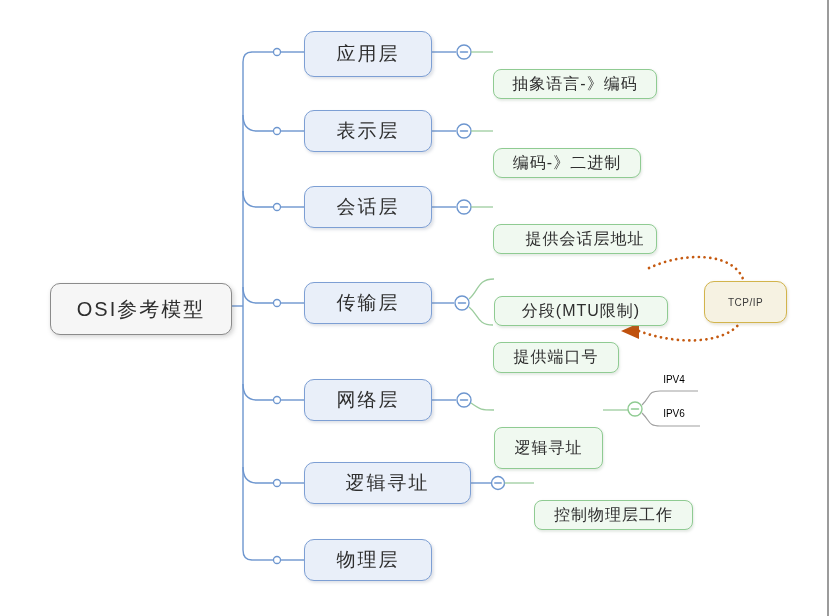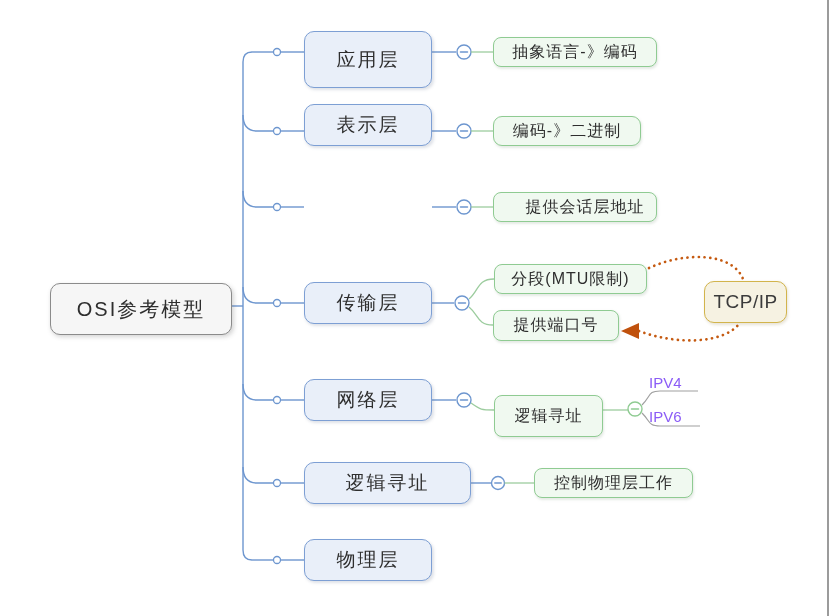--- a/index.html
+++ b/index.html
@@ -14,28 +14,28 @@
   body{font-family:"Liberation Sans","DejaVu Sans",sans-serif;background:#fff;}
   .canvas{position:relative;width:832px;height:616px;background:#ffffff;overflow:hidden;}
   .connectors{position:absolute;left:0;top:0;width:832px;height:616px;}
   .node{position:absolute;display:flex;align-items:center;justify-content:center;
         color:var(--text);white-space:nowrap;cursor:default;}
   .layer{background:var(--layer-bg);border:1.4px solid var(--layer-border);
          border-radius:10px;font-size:19px;letter-spacing:2px;
          box-shadow:1.5px 2px 3px rgba(110,125,150,.22);}
   .detail{background:var(--detail-bg);border:1.3px solid var(--detail-border);
           border-radius:8px;font-size:16px;letter-spacing:1px;
-          box-shadow:1px 1.5px 2.5px rgba(110,140,110,.18);}
+          box-shadow:1px 1.5px 2.5px rgba(110,140,110,.18);margin-top:32px;}
   .rootnode{background:var(--root-bg);border:1.5px solid var(--root-border);
             border-radius:10px;font-size:20px;letter-spacing:2px;
             box-shadow:1.5px 2px 4px rgba(90,90,90,.25);}
   .floating{background:var(--floating-bg);border:1.4px solid var(--floating-border);
-            border-radius:10px;font-size:19px;letter-spacing:0.5px;color:#3B3B3B;
+            border-radius:10px;font-size:10px;letter-spacing:0.5px;color:#3B3B3B;
             box-shadow:1px 1.5px 3px rgba(140,120,60,.2);}
-  .linelabel{position:absolute;font-size:15px;color:#8b5cf6;}
+  .linelabel{position:absolute;font-size:10px;color:#000000;text-align:center;}
   .page-edge{position:absolute;top:0;right:3px;width:2px;height:616px;background:var(--page-edge);}
   svg .blue{stroke:var(--line-blue);fill:none;stroke-width:1.4;}
   svg .green{stroke:var(--line-green);fill:none;stroke-width:1.3;}
   svg .gray{stroke:var(--line-gray);fill:none;stroke-width:1.2;}
   svg .dotted{stroke:var(--dotted-orange);fill:none;stroke-width:2.7;
               stroke-dasharray:0.1 5.6;stroke-linecap:round;}
   svg .dot{fill:#fff;stroke:var(--line-blue);stroke-width:1.3;}
   svg .collapse-blue{fill:#fff;stroke:var(--line-blue);stroke-width:1.4;}
   svg .collapse-green{fill:#fff;stroke:var(--detail-border);stroke-width:1.4;}
   svg .minus-blue{stroke:var(--line-blue);stroke-width:1.5;stroke-linecap:round;}
@@ -132,31 +132,32 @@
       <path class="gray" d="M 642,413 C 651,422 648,426 660,426 L 700,426"></path>
     </g>
 
     <path class="dotted" d="M 649,268 C 686,251 733,253 743,279"></path>
     <path class="dotted" d="M 639,331 C 676,345 723,344 739,324"></path>
     <polygon points="621,331 639,323 639,339" fill="#C0510D"></polygon>
   </svg>
 
   <div class="node rootnode" style="left:50px;top:283px;width:182px;height:52px;">OSI参考模型</div>
 
-  <div class="node layer" style="left:304px;top:31px;width:128px;height:57px;">应用层</div>
-  <div class="node layer" style="left:304px;top:104px;width:128px;height:42px;">表示层</div>
+  <div class="node layer" style="left:304px;top:31px;width:128px;height:46px;">应用层</div>
+  <div class="node layer" style="left:304px;top:110px;width:128px;height:42px;">表示层</div>
+  <div class="node layer" style="left:304px;top:186px;width:128px;height:42px;">会话层</div>
   <div class="node layer" style="left:304px;top:282px;width:128px;height:42px;">传输层</div>
   <div class="node layer" style="left:304px;top:379px;width:128px;height:42px;">网络层</div>
   <div class="node layer" style="left:304px;top:462px;width:167px;height:42px;">逻辑寻址</div>
   <div class="node layer" style="left:304px;top:539px;width:128px;height:42px;">物理层</div>
 
   <div class="node detail" style="left:493px;top:37px;width:164px;height:30px;">抽象语言-》编码</div>
   <div class="node detail" style="left:493px;top:116px;width:148px;height:30px;border-radius:9px;">编码-》二进制</div>
   <div class="node detail" style="left:493px;top:192px;width:164px;height:30px;padding-left:20px;">提供会话层地址</div>
-  <div class="node detail" style="left:494px;top:264px;width:153px;height:30px;">分段(MTU限制)</div>
+  <div class="node detail" style="left:494px;top:264px;width:174px;height:30px;">分段(MTU限制)</div>
   <div class="node detail" style="left:493px;top:310px;width:126px;height:31px;">提供端口号</div>
   <div class="node detail" style="left:494px;top:395px;width:109px;height:42px;">逻辑寻址</div>
   <div class="node detail" style="left:534px;top:468px;width:159px;height:30px;">控制物理层工作</div>
 
   <div class="linelabel" style="left:649px;top:374px;width:50px;">IPV4</div>
   <div class="linelabel" style="left:649px;top:408px;width:50px;">IPV6</div>
 
   <div class="node floating" style="left:704px;top:281px;width:83px;height:42px;">TCP/IP</div>
 
   <div class="page-edge"></div>

